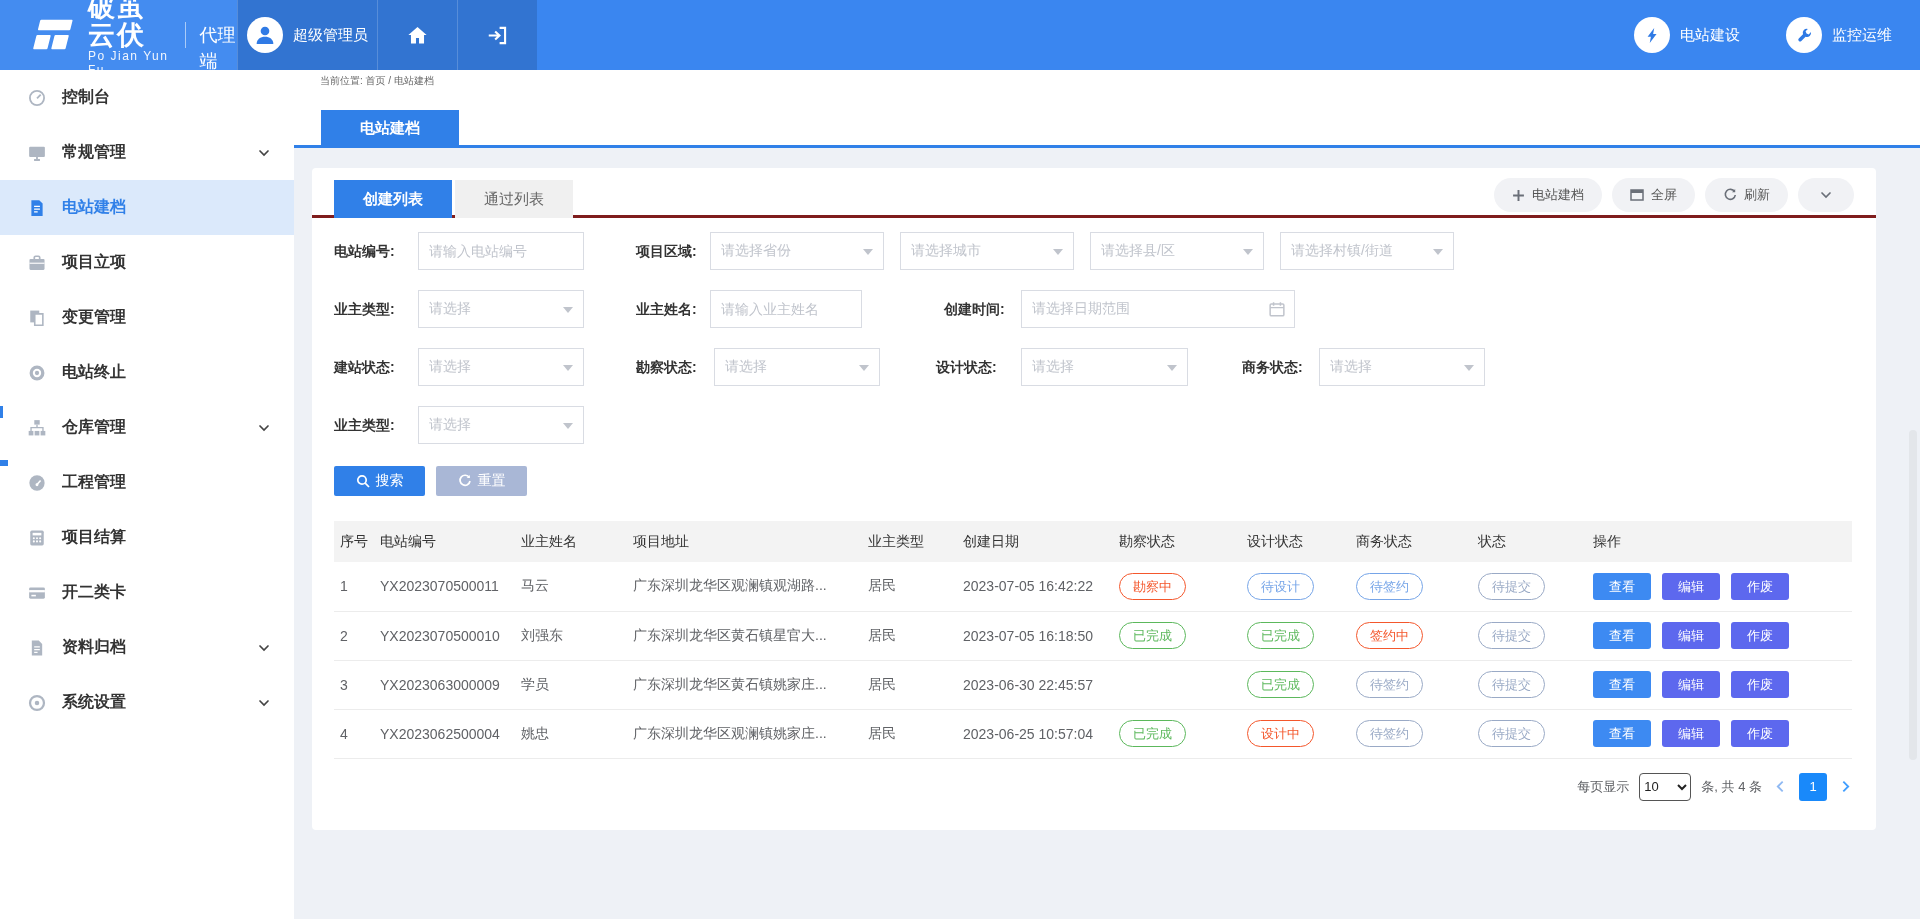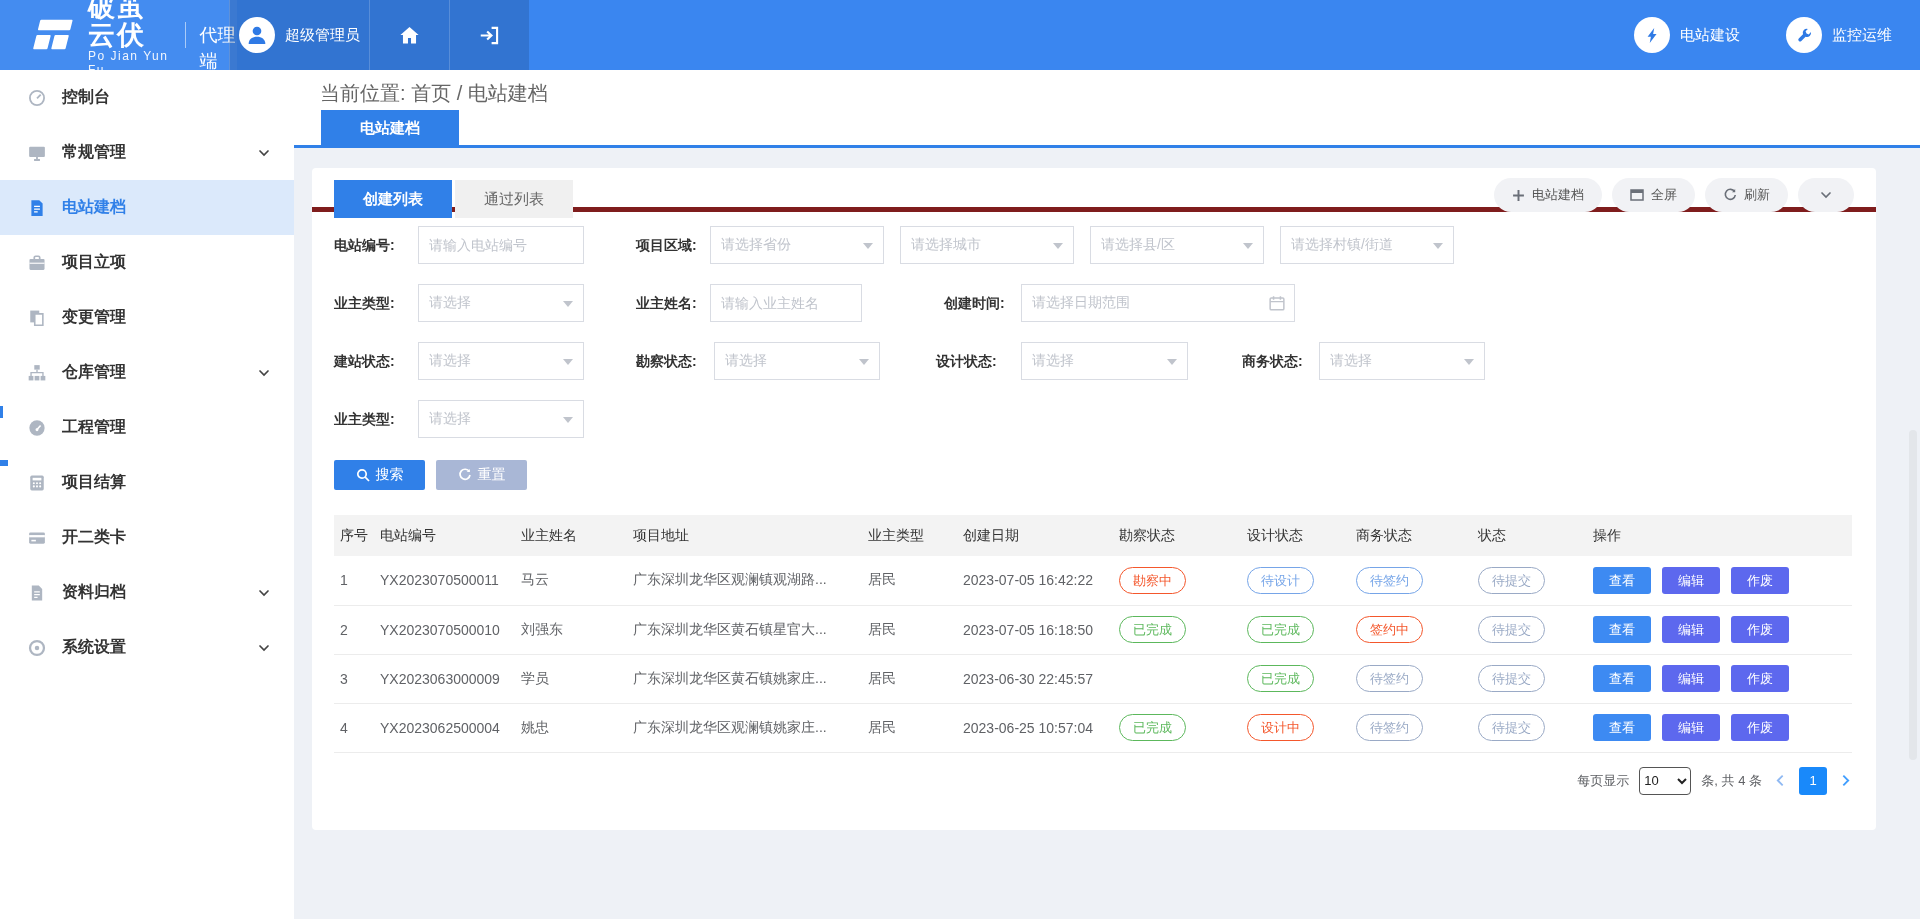--- a/index.html
+++ b/index.html
@@ -8,21 +8,21 @@
 
   
   .topbar { position:absolute; left:0; top:0; width:1920px; height:70px; background:#3a86f0; z-index:10; }
   .brand { position:absolute; left:0; top:0; width:237px; height:70px; background:rgba(255,255,255,.05);
     display:flex; align-items:center; padding-left:30px; cursor:pointer; }
   .brand-text { margin-left:12px; color:#fff; }
   .brand-name { font-size:27px; font-weight:bold; letter-spacing:2px; line-height:28px; }
   .brand-sub { font-size:12px; letter-spacing:1.5px; opacity:.92; }
   .brand-portal { margin-left:16px; padding-left:14px; border-left:1px solid rgba(255,255,255,.55);
     color:#fff; font-size:18px; height:26px; line-height:26px; }
-  .top-mid { position:absolute; left:229px; top:0; height:68px; display:flex;text-align:right; }
+  .top-mid { position:absolute; left:237px; top:0; height:68px; display:flex;text-align:right; }
   .top-sec { height:70px; display:flex; align-items:center; justify-content:center; gap:10px;
     background:rgba(0,0,0,.13); border-left:1px solid rgba(255,255,255,.18); color:#fff; font-size:15px; cursor:pointer; }
   .sec-user { width:140px; } .sec-home { width:80px; } .sec-exit { width:80px; }
   .avatar { width:36px; height:36px; border-radius:50%; background:#fff; display:flex; align-items:center; justify-content:center; }
   .top-right { position:absolute; right:28px; top:0; height:70px; display:flex; align-items:center; gap:46px; }
   .tr-item { display:flex; align-items:center; gap:10px; cursor:pointer; }
   .tr-circle { width:36px; height:36px; border-radius:50%; background:#fff; display:flex; align-items:center; justify-content:center; }
   .tr-label { color:#fff; font-size:15px; }
 
   
@@ -31,28 +31,28 @@
   .side-item .icn { width:22px; display:flex; color:#aeb6c2; }
   .side-item .lbl { margin-left:12px; font-size:16px; font-weight:600; }
   .side-item .chev { position:absolute; right:24px; color:#444; display:flex; }
   .side-item.active { background:#dbe9fb; color:#3080e8; }
   .side-item.active .icn { color:#3080e8; }
   .side-marker { position:absolute; background:#3080e8; }
 
   
   .main { position:absolute; left:294px; top:70px; width:1626px; height:849px; }
   .crumb-strip { position:absolute; left:0; top:0; width:1626px; height:78px; background:#fff; border-bottom:3px solid #3080e8; }
-  .breadcrumb { position:absolute; left:26px; top:10px; font-size:20px; color:#666; }
+  .breadcrumb { position:absolute; left:26px; top:4px; font-size:10px; color:#666; }
   .breadcrumb a { color:#666; text-decoration:none; cursor:pointer; }
   .page-tab { position:absolute; left:27px; bottom:0; width:138px; height:35px; background:#3080e8; color:#fff;
     font-size:15px; font-weight:600; text-align:center; line-height:35px; cursor:pointer; }
   .content { position:absolute; left:0; top:78px; width:1626px; height:771px; background:#eef1f6; }
   .panel { position:absolute; left:18px; top:20px; width:1564px; height:662px; background:#fff; border-radius:4px; }
 
-  .panel-head { position:relative; height:44px; border-bottom:5px solid #7f1d1d; }
+  .panel-head { position:relative; height:50px; border-bottom:3px solid #7f1d1d; }
   .tabs { position:absolute; left:22px; top:12px; display:flex; gap:3px; }
   .tab { width:118px; height:38px; line-height:38px; text-align:center; font-size:15px; cursor:pointer; }
   .tab.active { background:#3080e8; color:#fff; font-weight:600; }
   .tab.inactive { background:#f0f0f0; color:#666; }
   .toolbar { position:absolute; right:22px; top:10px; display:flex; gap:10px; }
   .pill { height:34px; border-radius:17px; background:#f1f2f5; color:#555; display:flex; align-items:center;
     gap:7px; padding:0 18px; font-size:13px; cursor:pointer; }
   .pill .icn { display:flex; color:#6a6f78; }
   .pill.icon-only { width:56px; justify-content:center; padding:0; }
 
@@ -212,20 +212,30 @@
         <span class="lbl">项目立项</span>
       </div>
       <div class="side-item">
         <span class="icn" style="display: flex;">
           <svg width="18" height="18" viewBox="0 0 16 16">
             <rect x="2" y="1.4" width="8" height="10.5" fill="currentColor"></rect>
             <path d="M6 4.3h7.2v10.2H6z" fill="#fff" stroke="currentColor" stroke-width="1.4"></path>
           </svg>
         </span>
         <span class="lbl">变更管理</span>
+      </div>
+      <div class="side-item">
+        <span class="icn" style="display: flex;">
+          <svg width="18" height="18" viewBox="0 0 16 16">
+            <circle cx="8" cy="8" r="6.6" fill="currentColor"></circle>
+            <circle cx="8" cy="8" r="3.7" fill="#fff"></circle>
+            <circle cx="8" cy="8" r="1.9" fill="currentColor"></circle>
+          </svg>
+        </span>
+        <span class="lbl">电站终止</span>
       </div>
       <div class="side-item">
         <span class="icn" style="display: flex;">
           <svg width="18" height="18" viewBox="0 0 16 16">
             <rect x="5.6" y="1" width="4.8" height="4" fill="currentColor"></rect>
             <rect x="0.6" y="10.6" width="4.2" height="4" fill="currentColor"></rect>
             <rect x="5.9" y="10.6" width="4.2" height="4" fill="currentColor"></rect>
             <rect x="11.2" y="10.6" width="4.2" height="4" fill="currentColor"></rect>
             <path d="M8 5v2.6M2.7 10.6V7.6h10.6v3" fill="none" stroke="currentColor" stroke-width="1.2"></path>
           </svg>

